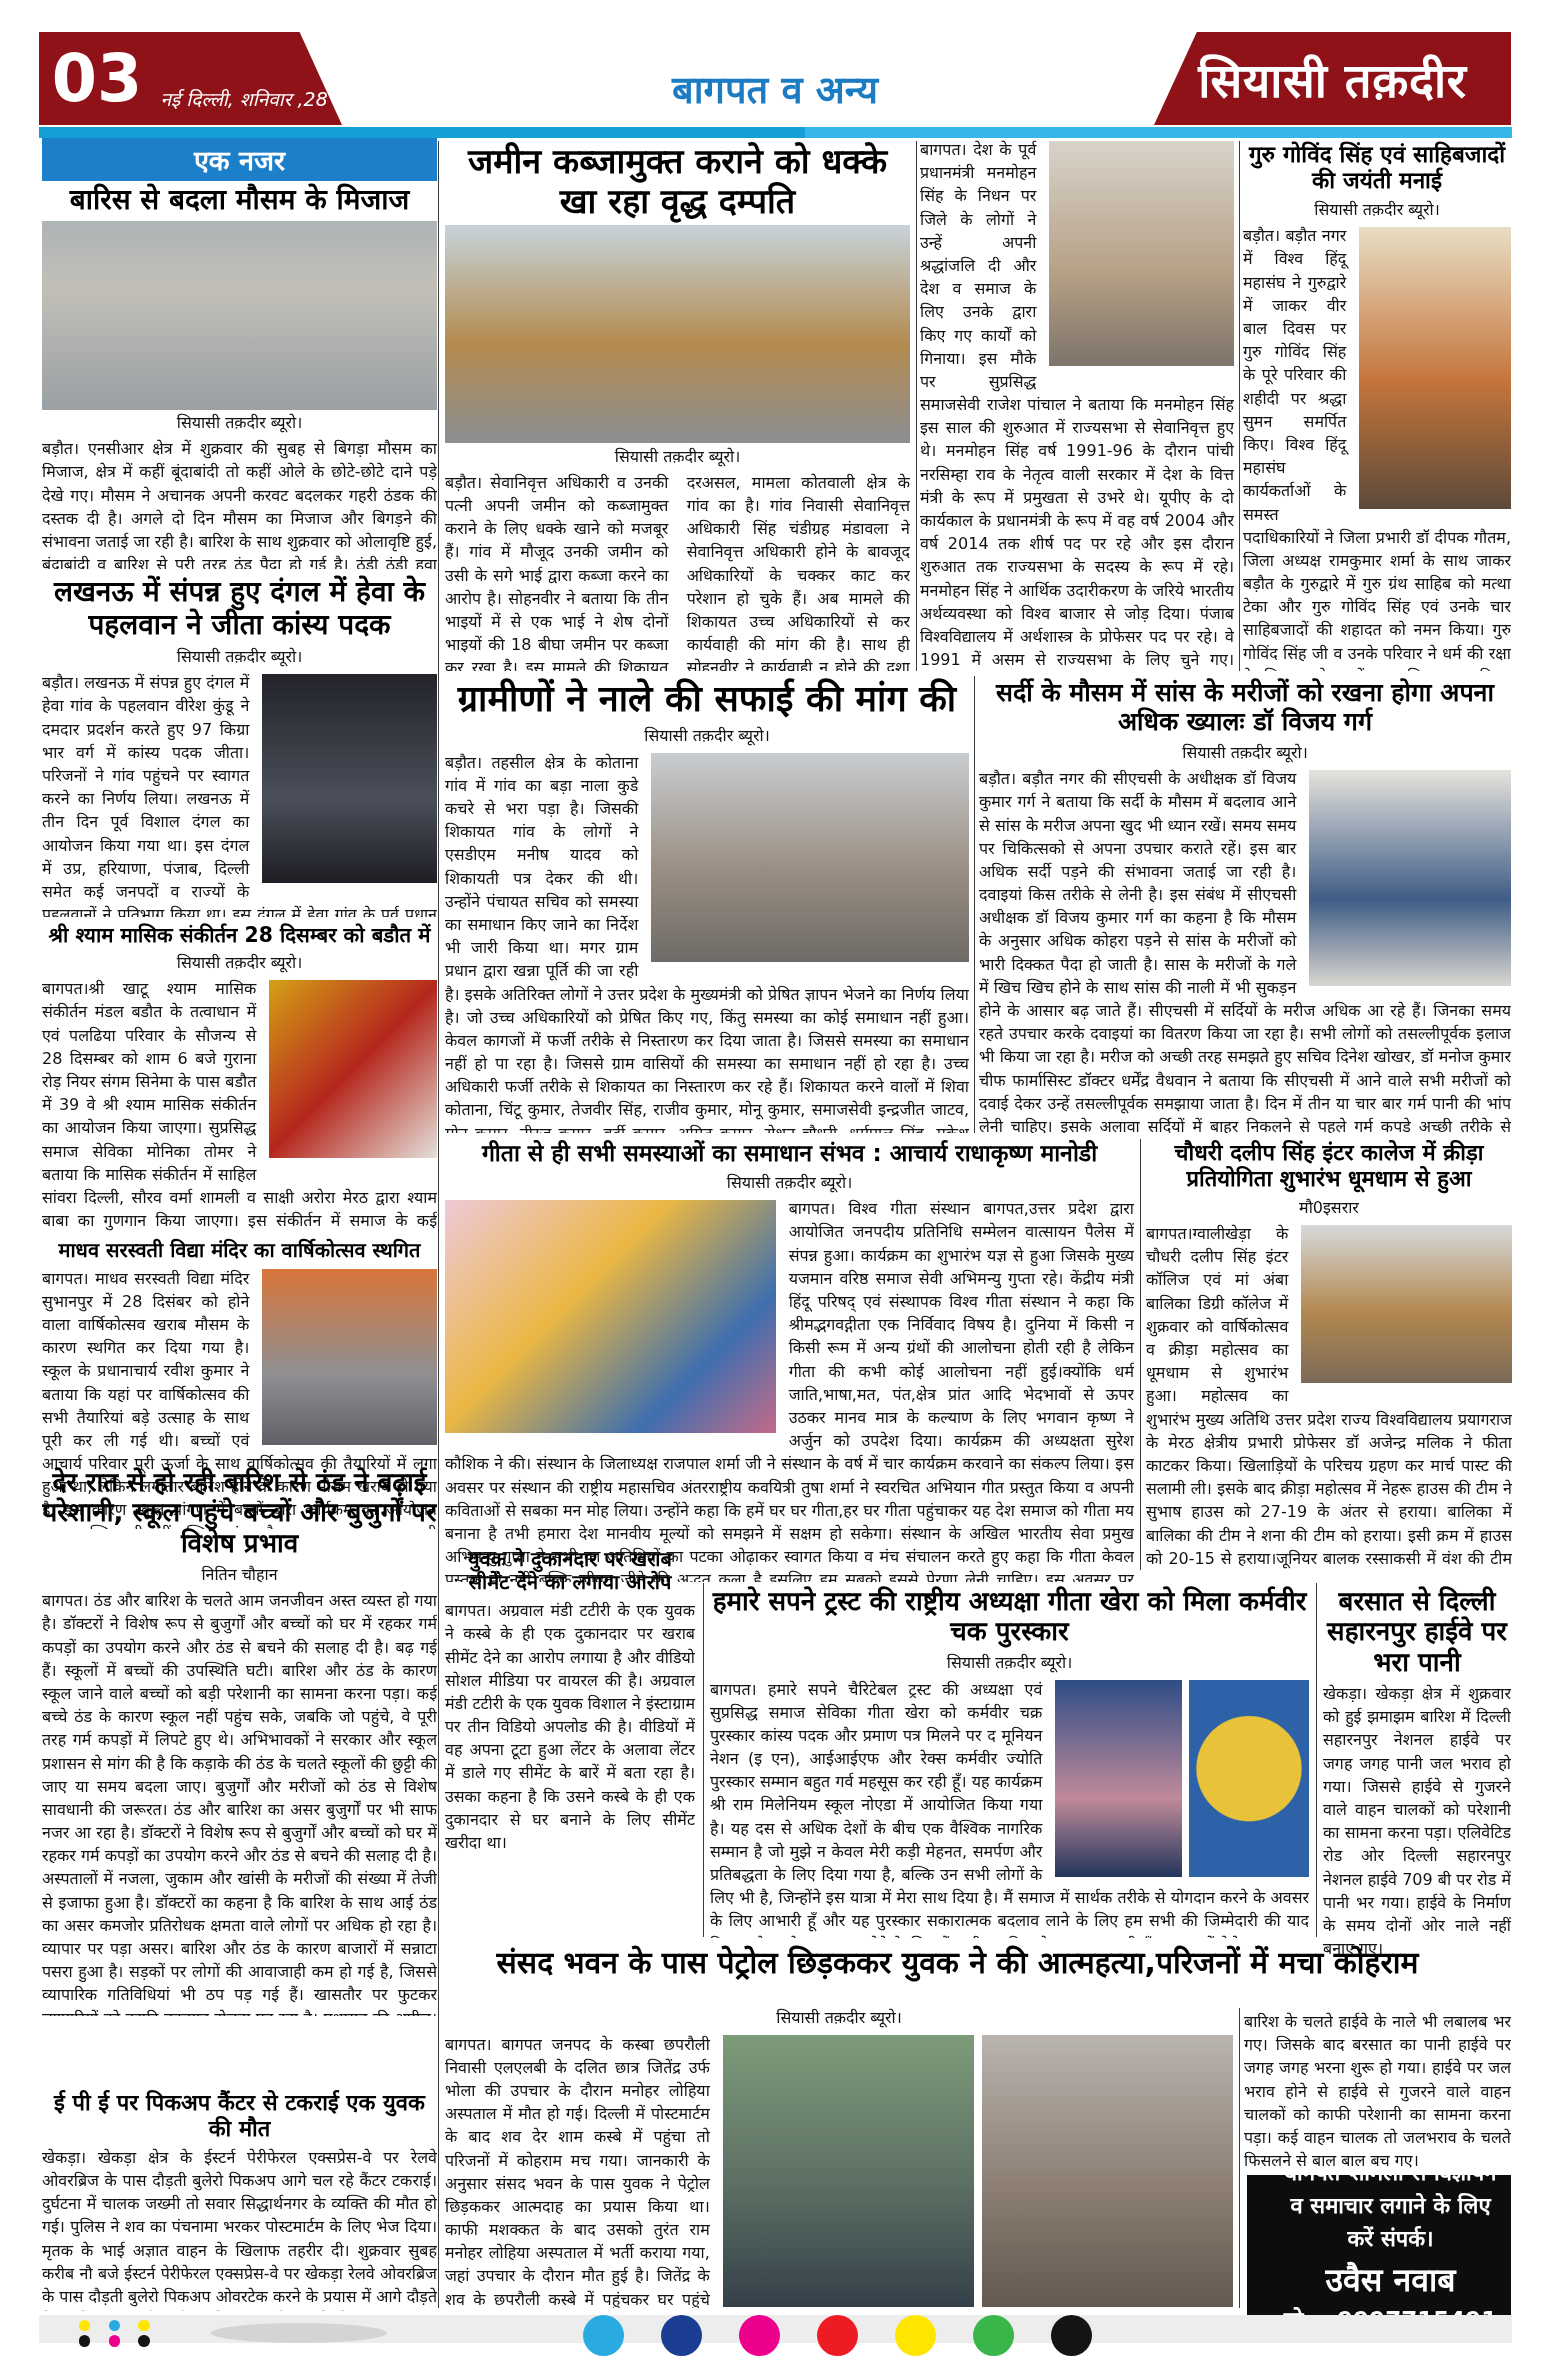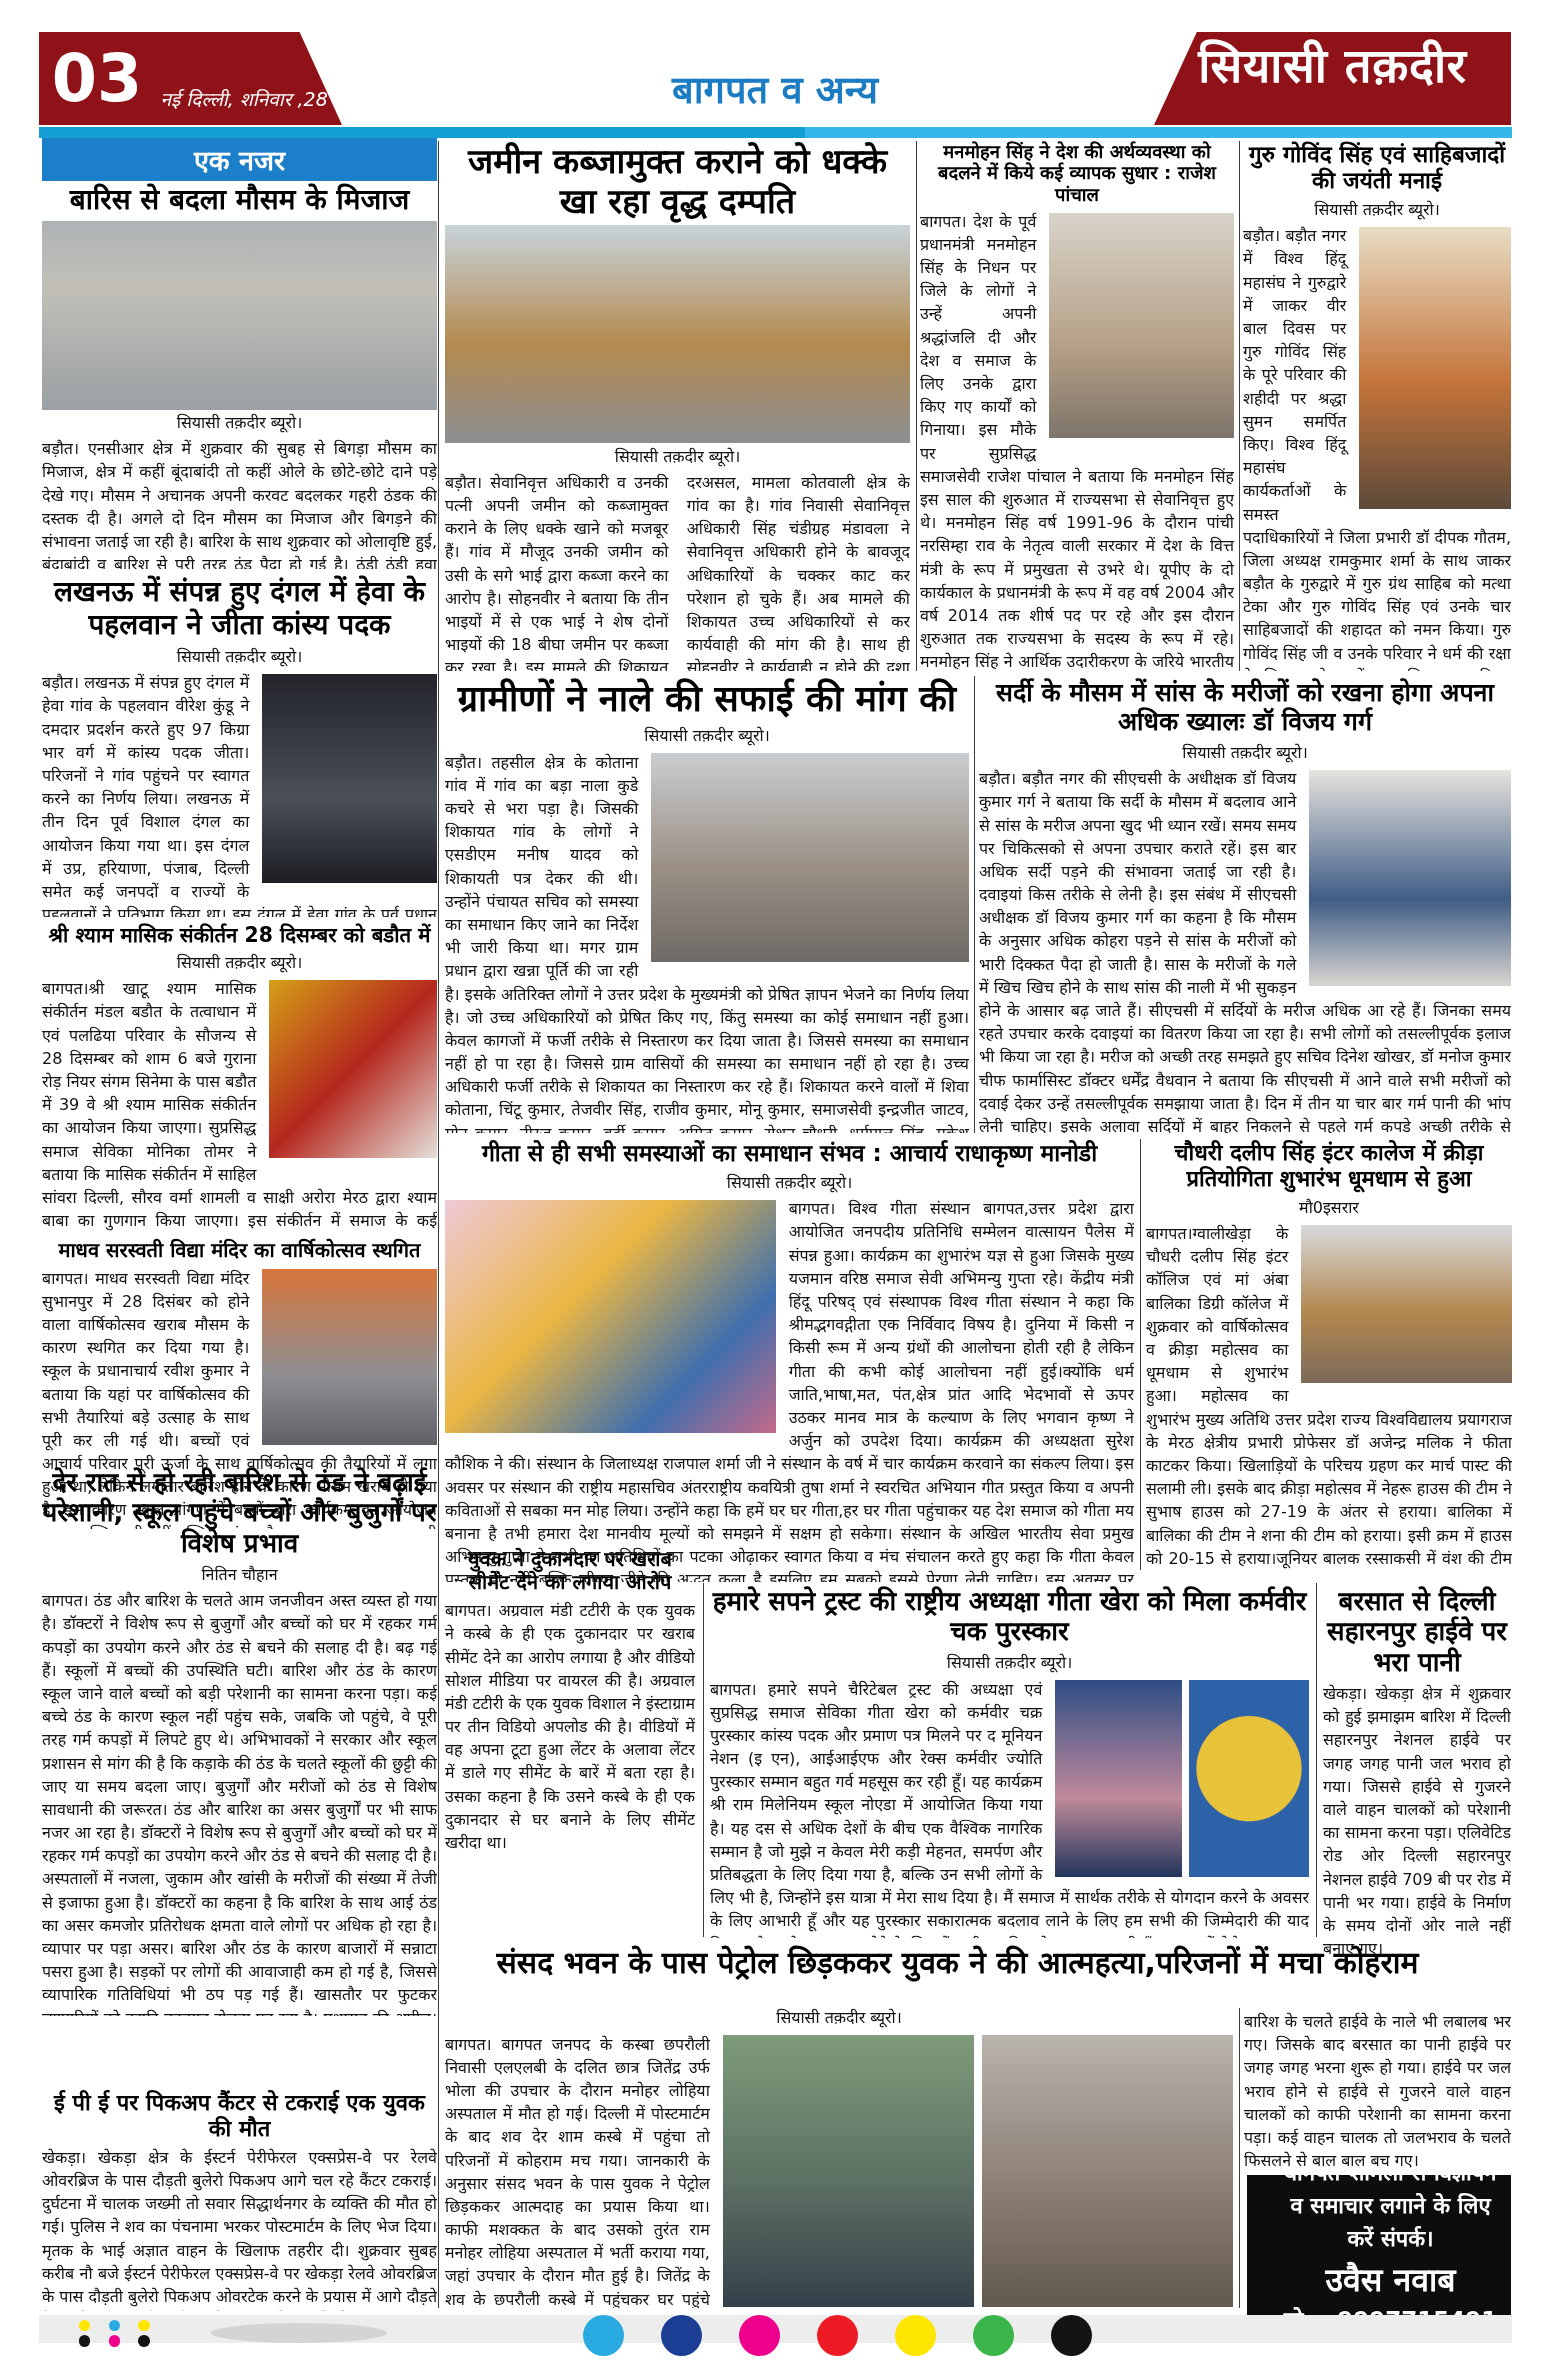--- a/index.html
+++ b/index.html
@@ -4,21 +4,21 @@
 <style>
   html,body{margin:0;padding:0;background:#9a9a9a;}
   .page{position:relative;width:1550px;height:2377px;background:#ffffff;font-family:"DejaVu Sans",sans-serif;color:#111;overflow:hidden;}
   
   .mast-left{position:absolute;left:39px;top:32px;width:303px;height:93px;background:#8e1217;color:#fff;
     clip-path:polygon(0 0,86% 0,100% 100%,0 100%);display:flex;align-items:center;padding-left:12.7px;box-sizing:border-box;}
   .pageno{font-size:65px;font-weight:800;line-height:1;}
   .dateline{font-size:19px;font-style:italic;margin:41px 0 0 18.3px;white-space:nowrap;}
   .section-title{position:absolute;left:0;top:62px;width:100%;text-align:center;font-size:38px;font-weight:800;color:#1b7cc4;}
   .mast-right{position:absolute;left:1154px;top:32px;width:357px;height:93px;background:#8e1217;color:#fff;
-    clip-path:polygon(12% 0,100% 0,100% 100%,0 100%);display:flex;justify-content:center;}
+    clip-path:polygon(12% 0,100% 0,100% 100%,0 100%);display:flex;align-items:center;justify-content:center;}
   .brand{font-size:47px;font-weight:800;letter-spacing:0.7px;}
   .cyanbar{position:absolute;left:39px;top:127px;width:1473px;height:10.6px;background:linear-gradient(90deg,#14a0d6 0 52%,#36b7ea 52% 100%);}
   
   .block{position:absolute;overflow:hidden;box-sizing:border-box;}
   .hl{font-weight:800;color:#000;text-align:center;line-height:1.18;margin:2.8px 0 4.2px 0;}
   .byline{text-align:center;font-size:16px;margin:1.4px 0 4.2px 0;}
   .body{font-size:16px;line-height:1.45;text-align:justify;margin:0;}
   .cols2{column-count:2;column-gap:18.3px;}
   .photo{background:linear-gradient(135deg,#b9bcbf 0%,#8e9296 45%,#cfd2d4 100%);}
   .ph-r{float:right;margin:2.8px 0 5.6px 12.7px;}
@@ -115,21 +115,20 @@
   </section>
 
   <section class="block" style="left:445px;top:138px;width:465px;height:533px;">
     <h2 class="hl" style="font-size:34px;">जमीन कब्जामुक्त कराने को धक्के खा रहा वृद्ध दम्पति</h2>
     <div class="photo couple" style="width:100%;height:218px;"></div>
     <div class="byline">सियासी तक़दीर ब्यूरो।</div>
     <p class="body cols2">बड़ौत। सेवानिवृत्त अधिकारी व उनकी पत्नी अपनी जमीन को कब्जामुक्त कराने के लिए धक्के खाने को मजबूर हैं। गांव में मौजूद उनकी जमीन को उसी के सगे भाई द्वारा कब्जा करने का आरोप है। सोहनवीर ने बताया कि तीन भाइयों में से एक भाई ने शेष दोनों भाइयों की 18 बीघा जमीन पर कब्जा कर रखा है। इस मामले की शिकायत करने पर उसके भाई व लड़कों ने मारपीट तक की। मामले में पुलिस भी कोई कार्यवाही नहीं कर रही है। दरअसल, मामला कोतवाली क्षेत्र के गांव का है। गांव निवासी सेवानिवृत्त अधिकारी सिंह चंडीग्रह मंडावला ने सेवानिवृत्त अधिकारी होने के बावजूद अधिकारियों के चक्कर काट कर परेशान हो चुके हैं। अब मामले की शिकायत उच्च अधिकारियों से कर कार्यवाही की मांग की है। साथ ही सोहनवीर ने कार्यवाही न होने की दशा में आमरण अनशन शुरू करने की भी चेतावनी दी है।</p>
   </section>
 
   <section class="block" style="left:920px;top:138px;width:314px;height:533px;">
-    <h2 class="hl" style="font-size:18.3px;">मनमोहन सिंह ने देश की अर्थव्यवस्था को बदलने में किये कई व्यापक सुधार : राजेश पांचाल</h2>
     <p class="body"><span class="photo panchal ph-r" style="width:185px;height:225px;display:block;"></span><span>बागपत। देश के पूर्व प्रधानमंत्री मनमोहन सिंह के निधन पर जिले के लोगों ने उन्हें अपनी श्रद्धांजलि दी और देश व समाज के लिए उनके द्वारा किए गए कार्यों को गिनाया। इस मौके पर सुप्रसिद्ध समाजसेवी राजेश पांचाल ने बताया कि मनमोहन सिंह इस साल की शुरुआत में राज्यसभा से सेवानिवृत्त हुए थे। मनमोहन सिंह वर्ष 1991-96 के दौरान पांची नरसिम्हा राव के नेतृत्व वाली सरकार में देश के वित्त मंत्री के रूप में प्रमुखता से उभरे थे। यूपीए के दो कार्यकाल के प्रधानमंत्री के रूप में वह वर्ष 2004 और वर्ष 2014 तक शीर्ष पद पर रहे और इस दौरान शुरुआत तक राज्यसभा के सदस्य के रूप में रहे। मनमोहन सिंह ने आर्थिक उदारीकरण के जरिये भारतीय अर्थव्यवस्था को विश्व बाजार से जोड़ दिया। पंजाब विश्वविद्यालय में अर्थशास्त्र के प्रोफेसर पद पर रहे। वे 1991 में असम से राज्यसभा के लिए चुने गए। अंशकालों के लिए चुने गए। उन्होंने देश व समाज के लिए जो कार्य किए उन्हें कभी भुलाया नहीं जा सकता।</span></p>
   </section>
 
   <section class="block" style="left:1243px;top:138px;width:268px;height:533px;">
     <h2 class="hl" style="font-size:22.5px;">गुरु गोविंद सिंह एवं साहिबजादों की जयंती मनाई</h2>
     <div class="byline">सियासी तक़दीर ब्यूरो।</div>
     <p class="body"><span class="photo gurud ph-r" style="width:152px;height:282px;display:block;"></span><span>बड़ौत। बड़ौत नगर में विश्व हिंदू महासंघ ने गुरुद्वारे में जाकर वीर बाल दिवस पर गुरु गोविंद सिंह के पूरे परिवार की शहीदी पर श्रद्धा सुमन समर्पित किए। विश्व हिंदू महासंघ कार्यकर्ताओं के समस्त पदाधिकारियों ने जिला प्रभारी डॉ दीपक गौतम, जिला अध्यक्ष रामकुमार शर्मा के साथ जाकर बड़ौत के गुरुद्वारे में गुरु ग्रंथ साहिब को मत्था टेका और गुरु गोविंद सिंह एवं उनके चार साहिबजादों की शहादत को नमन किया। गुरु गोविंद सिंह जी व उनके परिवार ने धर्म की रक्षा के लिए अपने प्राणों का बलिदान कर दिया, परंतु धर्म से विमुख होना स्वीकार नहीं किया। विश्व हिंदू महासंघ के पदाधिकारियों के साथ 5 से 8 वर्ष की आयु के छोटे-छोटे बच्चे भी थे, जिन्होंने अपने श्रद्धा सुमन समर्पित किए। इस मौके पर वैभव राजपूत, आकाश कंसल शौर्य, मुकेश बंसल, मंसाराम गर्ग, राजेंद्र प्रजापति, एडवोकेट अमित जैन, दीपक जैन, विपुल भारद्वाज, कमलकांत, यश आदि कार्यकर्ता उपस्थित रहे।</span></p>
   </section>
 
   <section class="block" style="left:445px;top:675px;width:524px;height:458px;">

